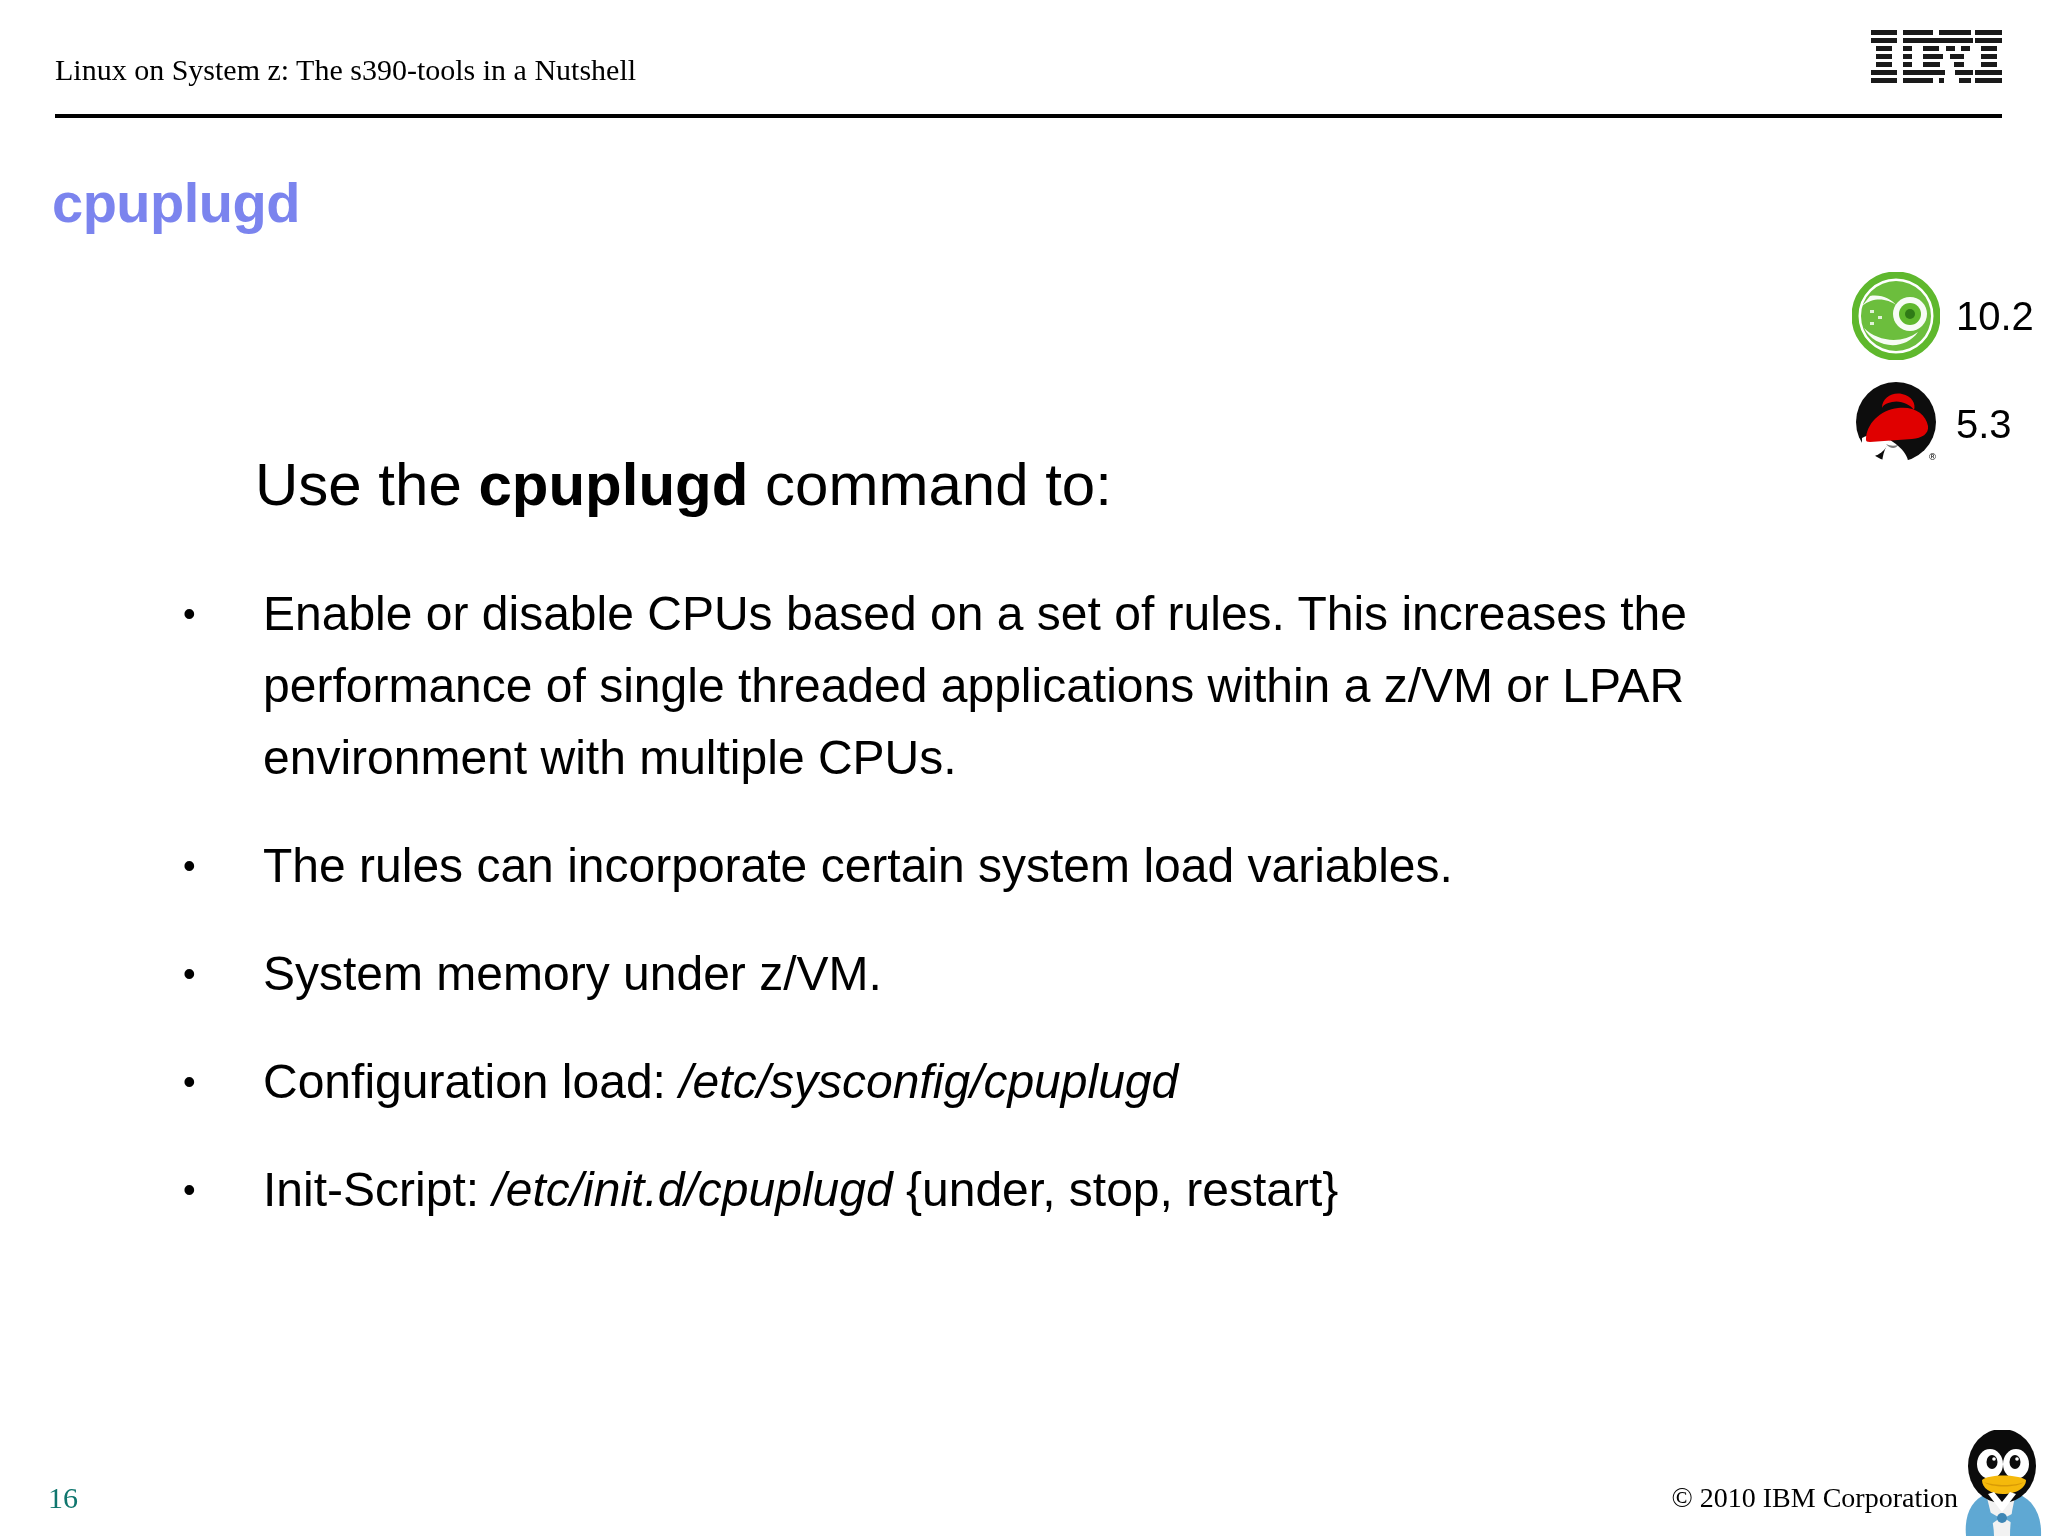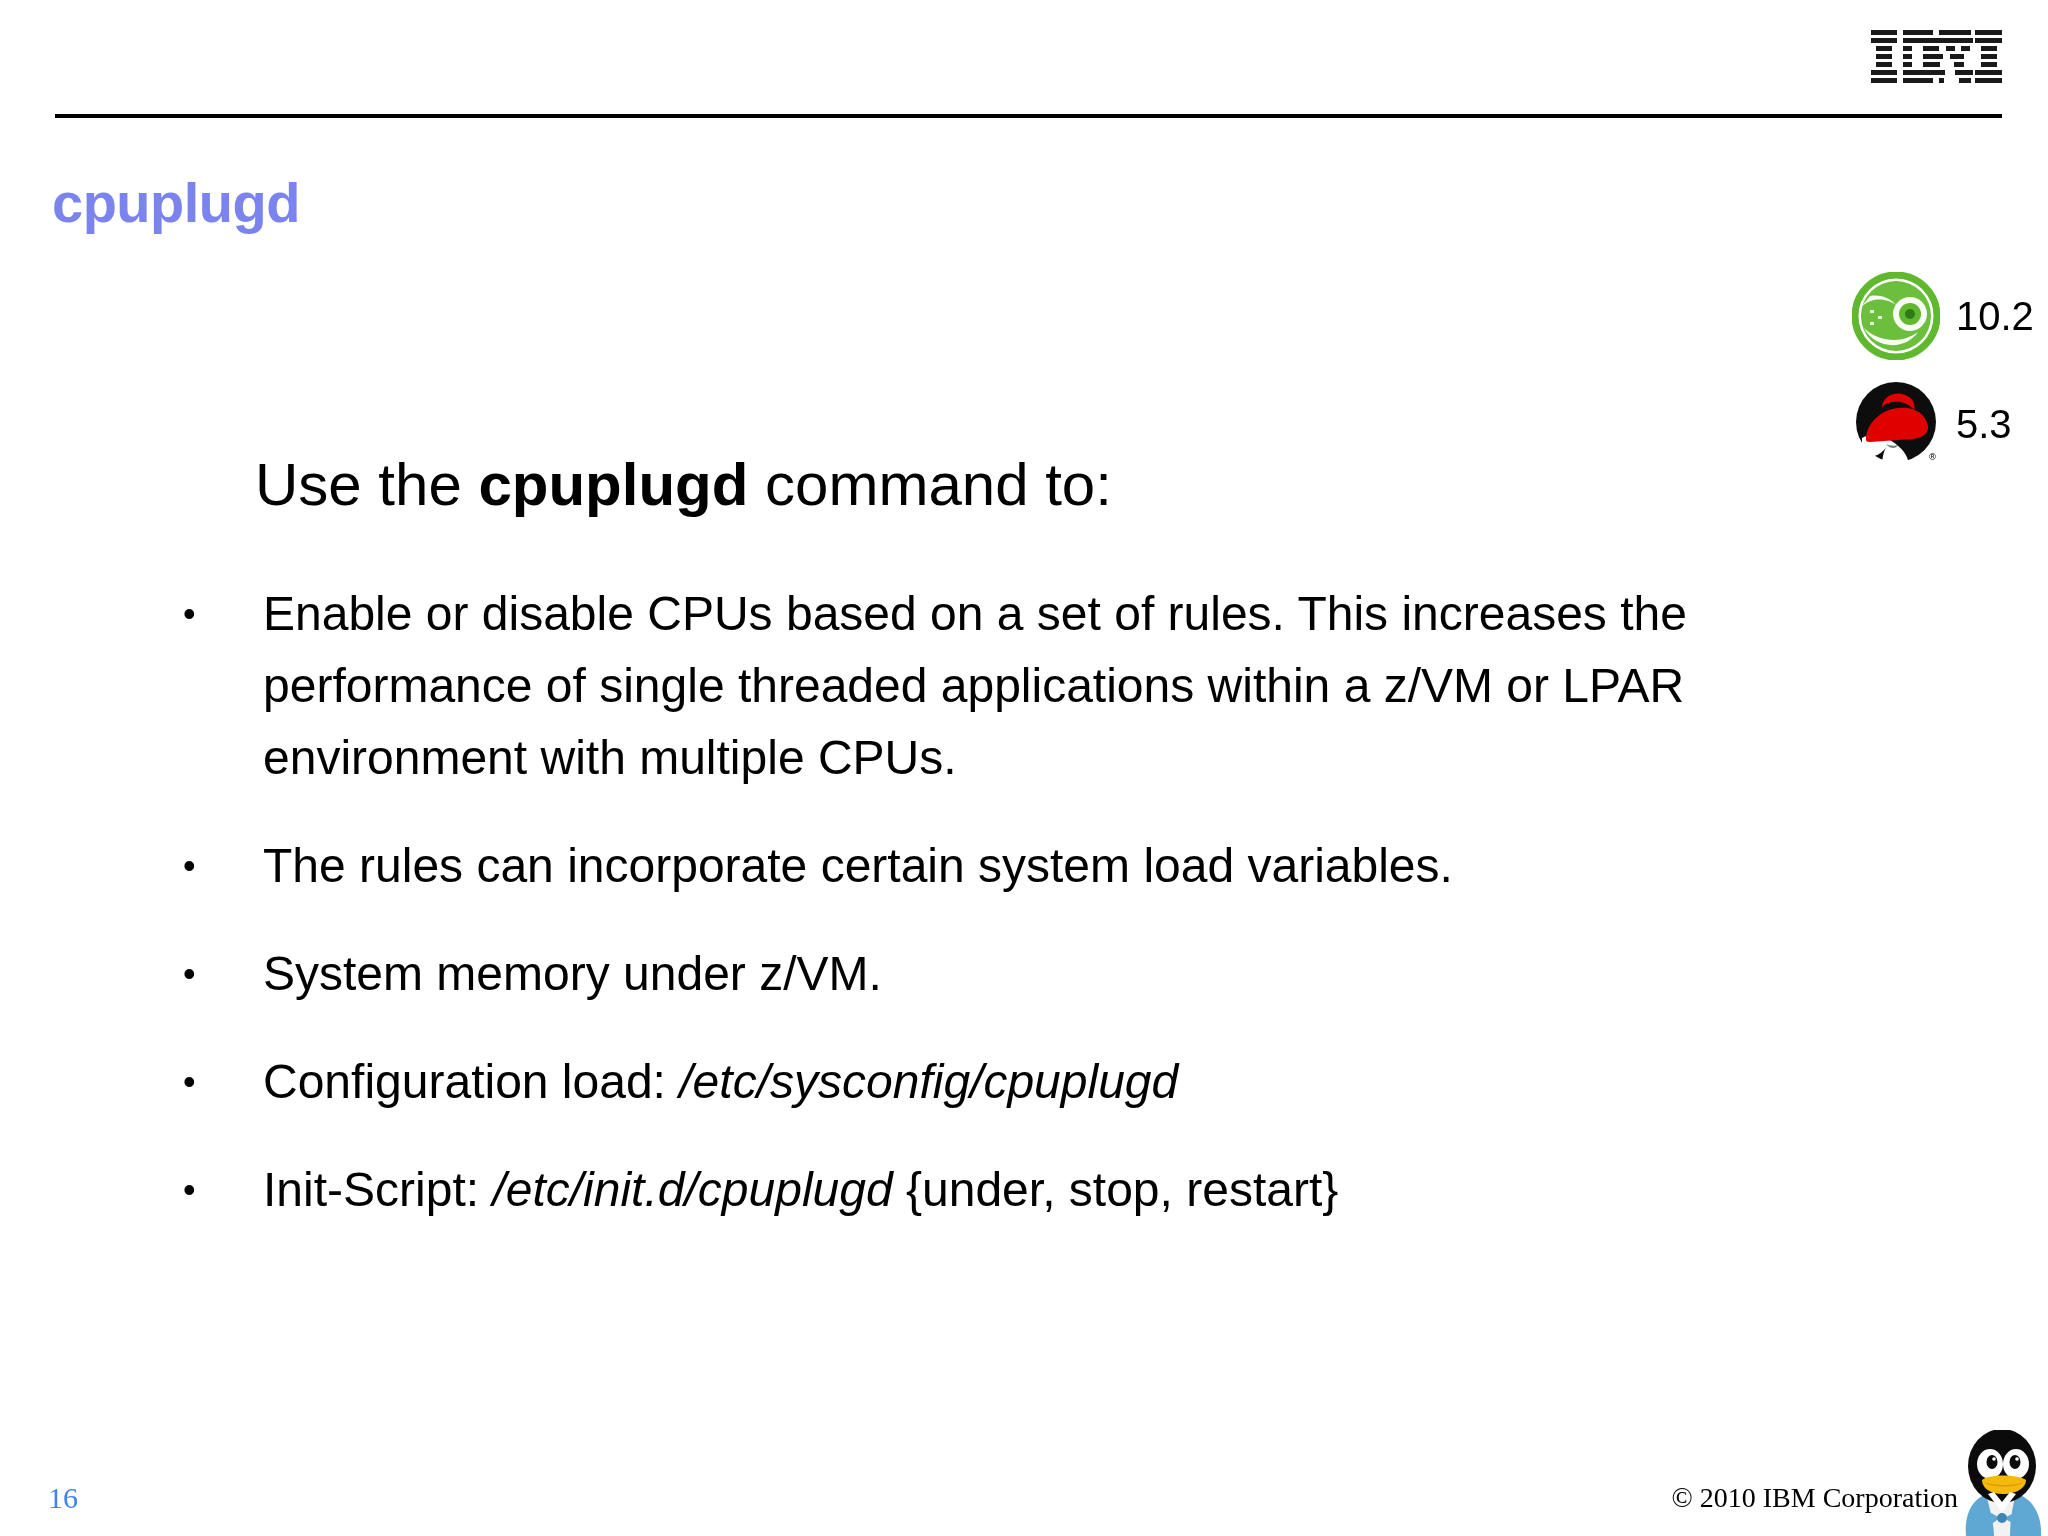--- a/index.html
+++ b/index.html
@@ -127,21 +127,21 @@
   .bullet-text i { font-style: italic; text-align: right; }
 
   
   #page-number {
     position: absolute;
     left: 48px;
     top: 1498px;
     transform: translateY(-50%);
     font-family: "Liberation Serif", serif;
     font-size: 30px;
-    color: #3b82f6;
+    color: #0f766e;
   }
   #copyright {
     position: absolute;
     right: 90px;
     top: 1498px;
     transform: translateY(-50%);
     font-family: "Liberation Serif", serif;
     font-size: 28px;
     color: #000000;
     white-space: nowrap;
@@ -152,20 +152,21 @@
     left: 1948px;
     top: 1430px;
     width: 104px;
     height: 106px;
   }
 </style>
 </head>
 <body>
 
 <div id="slide-header">
+  <div id="header-title">Linux on System z: The s390-tools in a Nutshell</div>
   <div id="header-rule"></div>
 </div>
 
 <div id="ibm-logo">
   <svg viewBox="0 0 131 56" width="131" height="56" aria-hidden="true">
     <g fill="#1a1a1a">
 
       <rect x="0" y="0" width="26" height="5"></rect>
       <rect x="32" y="0" width="30" height="5"></rect>
       <rect x="68" y="0" width="32" height="5"></rect>

